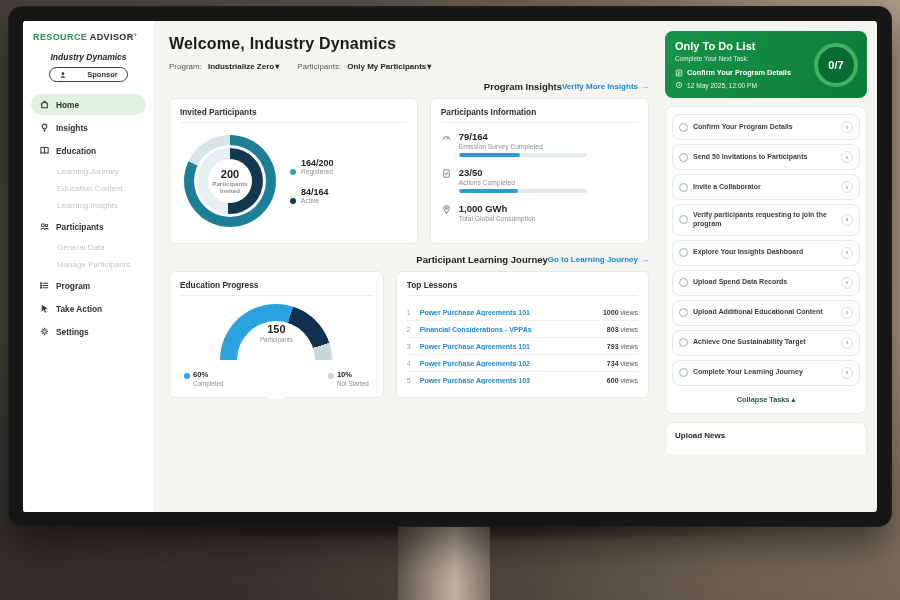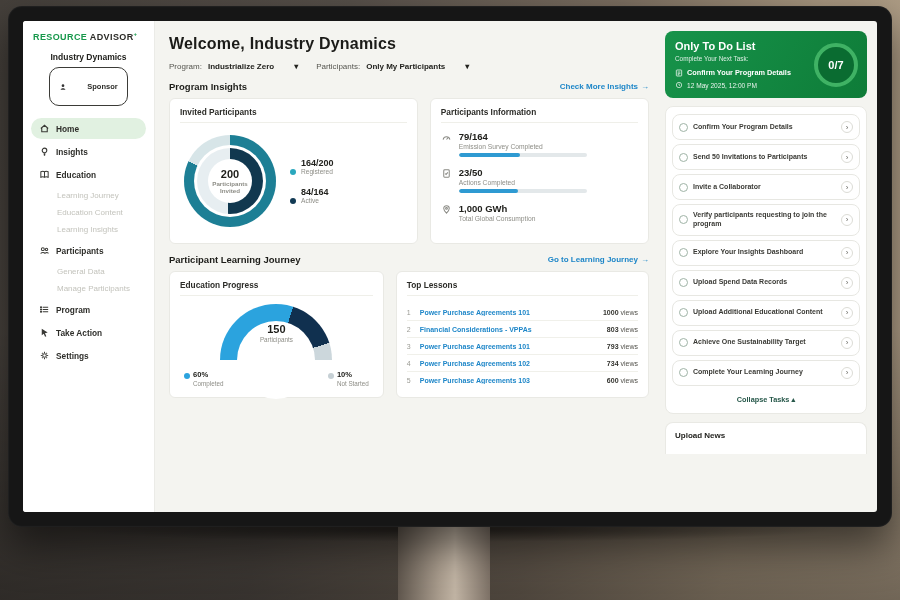--- a/index.html
+++ b/index.html
@@ -17,37 +17,37 @@
     background:#161616; border-radius:14px; padding:15px;
     box-shadow:0 18px 40px rgba(0,0,0,.55), inset 0 0 2px rgba(255,255,255,.15); }
   .screen { width:100%; height:100%; background:#f4f4f0; border-radius:3px; overflow:hidden;
     display:flex; font-size:8px; color:#2c2c28; }
 
   
   .sidebar { width:132px; background:#fff; border-right:1px solid #ebebe7; padding:10px 8px; flex:none; }
   .logo { font-size:9px; font-weight:bold; letter-spacing:.4px; padding-left:2px; }
   .logo .res { color:#17984b; } .logo .adv { color:#2b2b27; }
   .logo sup { font-size:6px; color:#17984b; }
-  .org { text-align:center; margin-top:10px; font-size:8.5px; font-weight:bold; color:#22221e; }
+  .org { text-align:center; margin-top:10px; font-size:8.5px; font-weight:bold; color:#22221e;font-style:italic; }
   .sponsor { margin:5px auto 12px; display:flex; width:fit-content; align-items:center; gap:20px;
-    border:1px solid #3b3b37; border-radius:10px; padding:14px 9px; font-size:7.5px; font-weight:bold; }
+    border:1px solid #3b3b37; border-radius:10px; padding:2px 9px; font-size:7.5px; font-weight:bold; }
   .side-item { display:flex; align-items:center; gap:6px; padding:5px 8px; margin:2px 0;
     font-size:8.3px; font-weight:bold; color:#2e2e2a; border-radius:12px; cursor:default; }
   .side-item.active { background:#e1f1e1; }
   .side-sub { padding:4px 8px 4px 26px; font-size:8px; color:#c3c3bc; cursor:default; }
   .sicon { width:11px; height:11px; flex:none; display:flex; }
   .sicon svg { width:11px; height:11px; }
 
   
   .main { flex:1; padding:12px 14px 0; min-width:0; }
   .welcome { font-size:16px; font-weight:bold; color:#1b1b18; margin:2px 0 9px; letter-spacing:.2px; }
   .filters { display:flex; align-items:center; gap:6px; font-size:8px; color:#55554f; margin-bottom:10px; }
-  .fvalue { font-weight:bold; color:#23231f; display:flex; align-items:center; gap:20px;text-align:right; }
+  .fvalue { font-weight:bold; color:#23231f; display:flex; align-items:center; gap:1px;text-align:right; }
   .fgap { margin-left:12px; }
-  .sec-row { display:flex; justify-content:space-between; align-items:center; margin:6px 0; }
+  .sec-row { display:flex; justify-content:flex-end; align-items:center; margin:6px 0; }
   .sec-title { font-size:9.5px; font-weight:bold; color:#1d1d19; }
   .sec-link { font-size:8px; color:#1d86c8; font-weight:bold; display:flex; align-items:center; gap:3px; cursor:pointer; }
   .cards-row { display:flex; gap:12px; margin-bottom:10px; align-items:stretch; }
   .card { background:#fff; border:1px solid #e9e9e4; border-radius:6px; padding:8px 10px; }
   .card-title { font-size:8.3px; font-weight:bold; padding-bottom:5px; border-bottom:1px solid #efefe9; margin-bottom:8px; }
 
   
   .card.invited { flex:1.15; }
   .invited-body { display:flex; align-items:center; gap:14px; padding:4px 0 2px 4px; }
   .donut { position:relative; width:92px; height:92px; border-radius:50%; flex:none;
@@ -228,21 +228,21 @@
           <span class="fgap">Participants:</span>
           <span class="fvalue">
             <span>Only My Participants</span>
             <span>▾</span>
           </span>
         </div>
 
         <div class="sec-row">
           <span class="sec-title">Program Insights</span>
           <span class="sec-link">
-            <span>Check More Insights</span>
+            <span>Verify More Insights</span>
             <span>→</span>
           </span>
         </div>
 
         <div class="cards-row">
           <div class="card invited">
             <div class="card-title">Invited Participants</div>
             <div class="invited-body">
               <div class="donut" style="--reg: 295.2deg; --act: 184.39024390243904deg;">
                 <div class="gap"></div>

